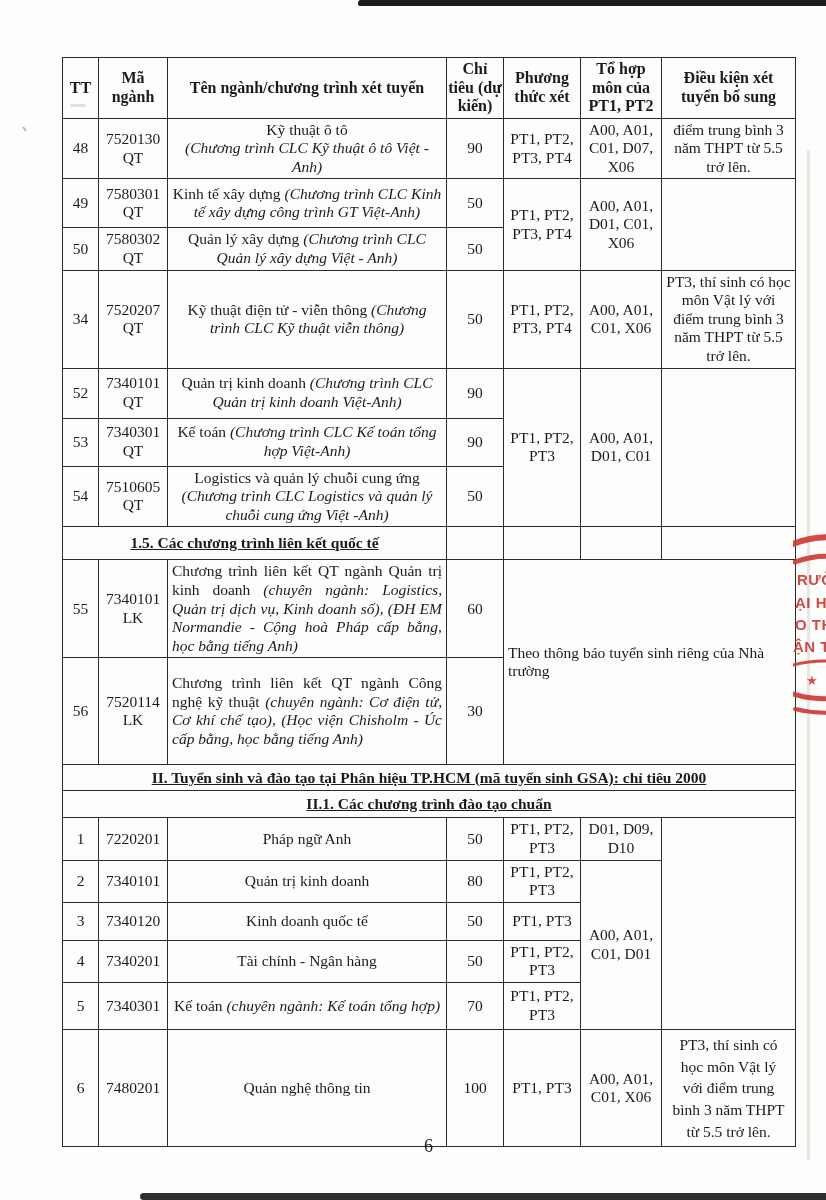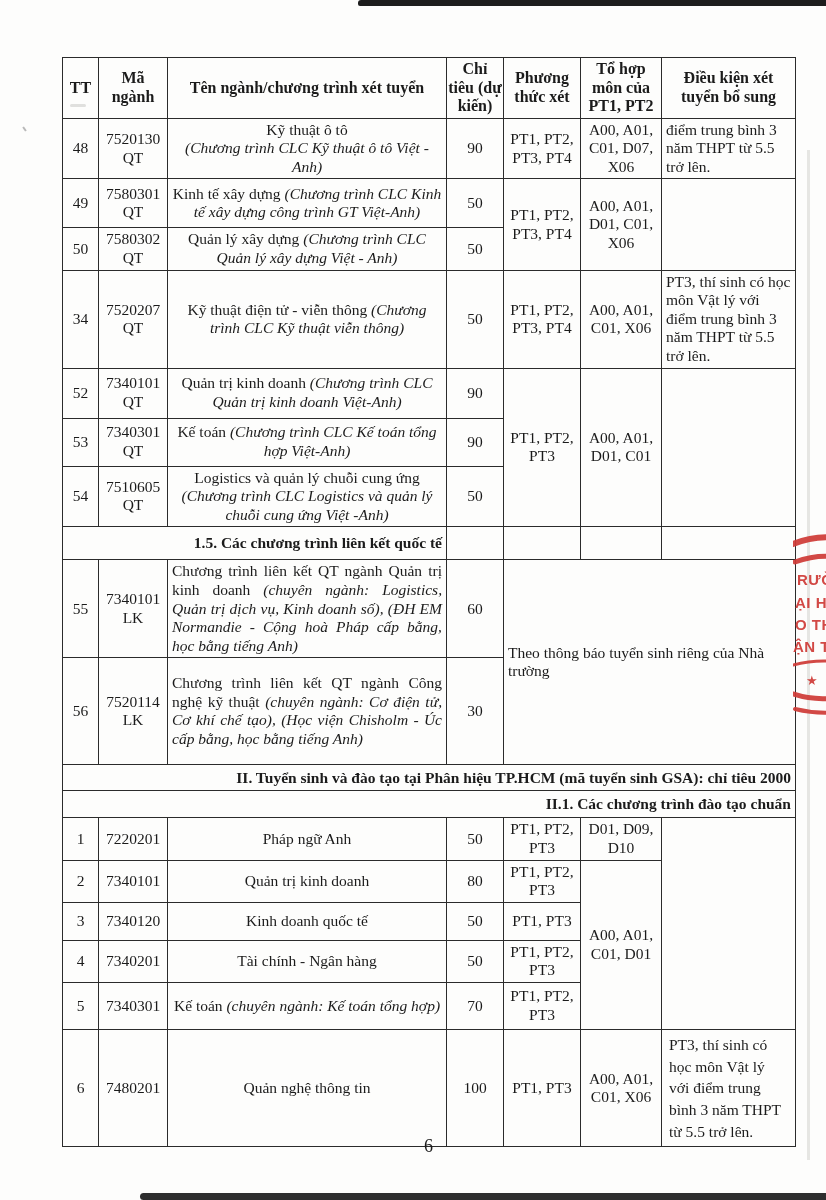--- a/index.html
+++ b/index.html
@@ -17,23 +17,23 @@
   
   table.adm { position:absolute; top:57px; left:62px; width:733px; border-collapse:collapse; table-layout:fixed; }
   table.adm td, table.adm th { border:1.5px solid #2b2b2b; vertical-align:middle; font-size:15.5px; line-height:1.2; padding:2px 4px; overflow:hidden; }
   table.adm th { font-weight:bold; font-size:16px; line-height:1.16; text-align:center; padding:2px 1px; }
   th.th-quota { font-size:14.5px; }
   td.c { text-align:center; }
   td.name { text-align:center; padding:2px 6px; line-height:1.22; }
   td.just { text-align:justify;margin-left:32px; }
   .it { font-style:italic; }
   .blk { display:block; }
-  td.cond { text-align:left; padding:3px 5px; font-size:15px; line-height:1.3; vertical-align:top; }
+  td.cond { text-align:center; padding:3px 5px; font-size:15px; line-height:1.3; vertical-align:top; }
   td.cond-mid { vertical-align:middle; }
-  td.sect { text-align:right; font-weight:bold; font-size:16px; padding:2px 4px; }
+  td.sect { text-align:center; font-weight:bold; font-size:16px; padding:2px 4px;text-decoration:underline; }
   td.joint { text-align:left; padding:4px 6px 4px 14px; vertical-align:middle; }
 
   
   .pageno { position:absolute; top:1136px; left:62px; width:733px; text-align:center; font-size:18px; }
 
   
   .stamp { position:absolute; top:528px; left:793px; width:33px; height:200px; overflow:hidden; }
   .stamp svg text { font-family:"Liberation Sans","DejaVu Sans",sans-serif; font-weight:bold; font-size:15px; letter-spacing:.5px; }
   .stamp svg { opacity:.92; }
 </style>

